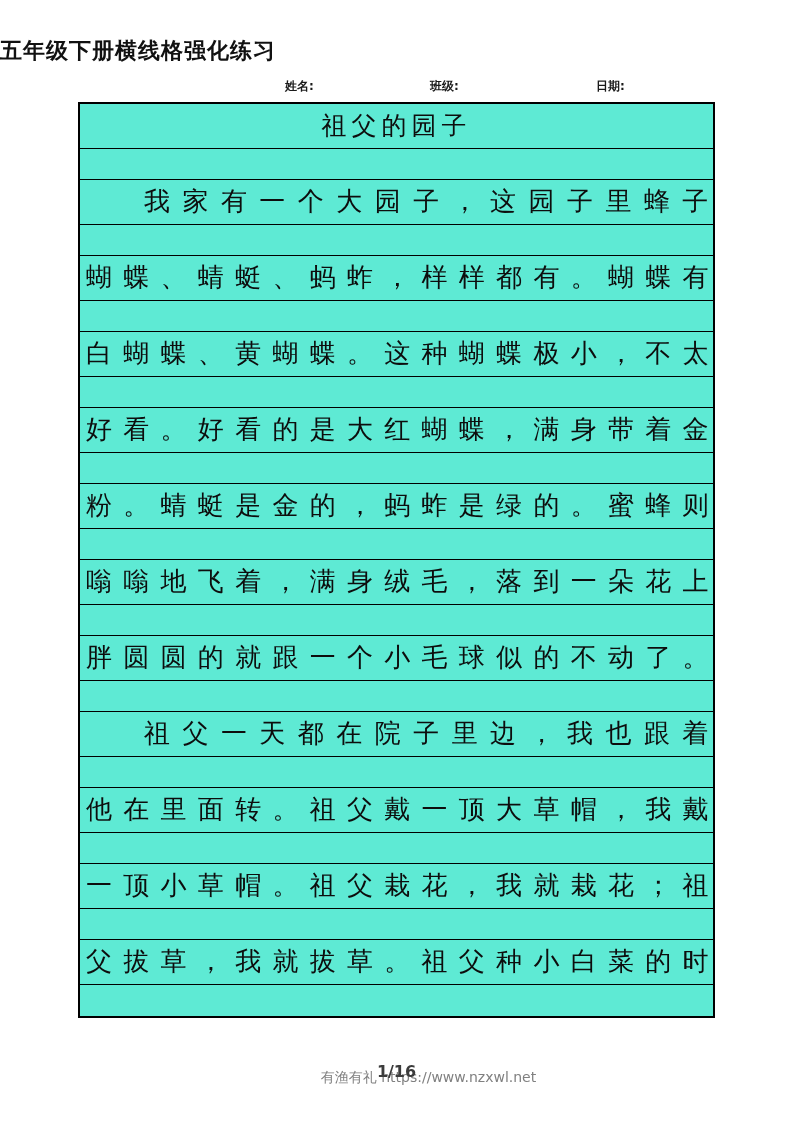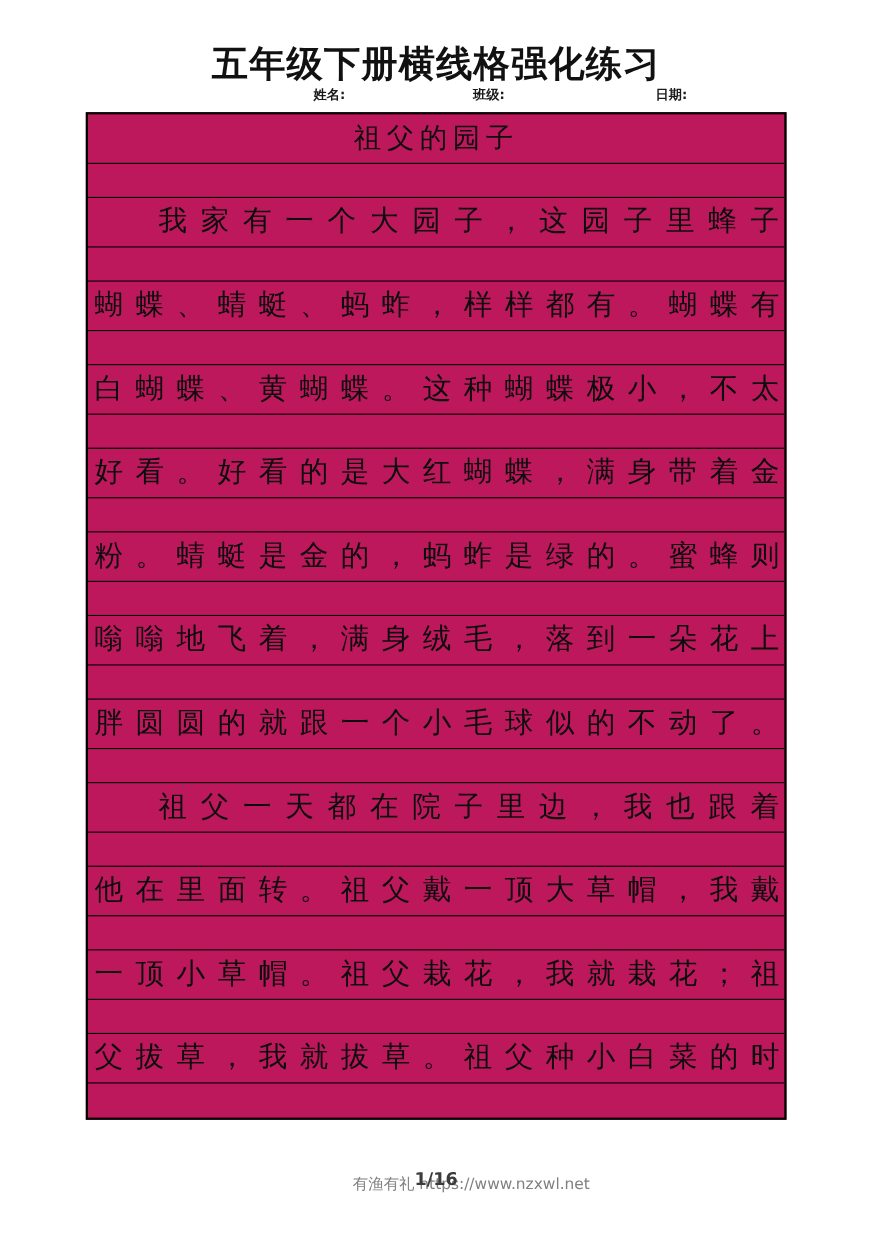--- a/index.html
+++ b/index.html
@@ -22,22 +22,22 @@
     height: 1122px;
     background: #ffffff;
   }
 
   
   .worksheet-title {
     position: absolute;
     left: 0;
     top: 36px;
     width: 793px;
-    text-align: center;
-    font-size: 33px;
+    text-align: left;
+    font-size: 22px;
     font-weight: bold;
     letter-spacing: 1px;
     color: #111111;
     font-family: "DejaVu Serif", serif;
     white-space: nowrap;
   }
 
   .meta-row {
     position: absolute;
     left: 78px;
@@ -60,21 +60,21 @@
 
   
   .grid {
     position: absolute;
     left: 78px;
     top: 102px;
     width: 637px;
     border: 2px solid #000000;
     border-bottom-width: 2px;
     box-sizing: border-box;
-    background: #be185d;
+    background: #5eead4;
   }
 
   .row {
     position: relative;
     box-sizing: border-box;
     border-bottom: 1.5px solid #000000;
     overflow: hidden;
   }
   .row:last-child {
     border-bottom: none;

